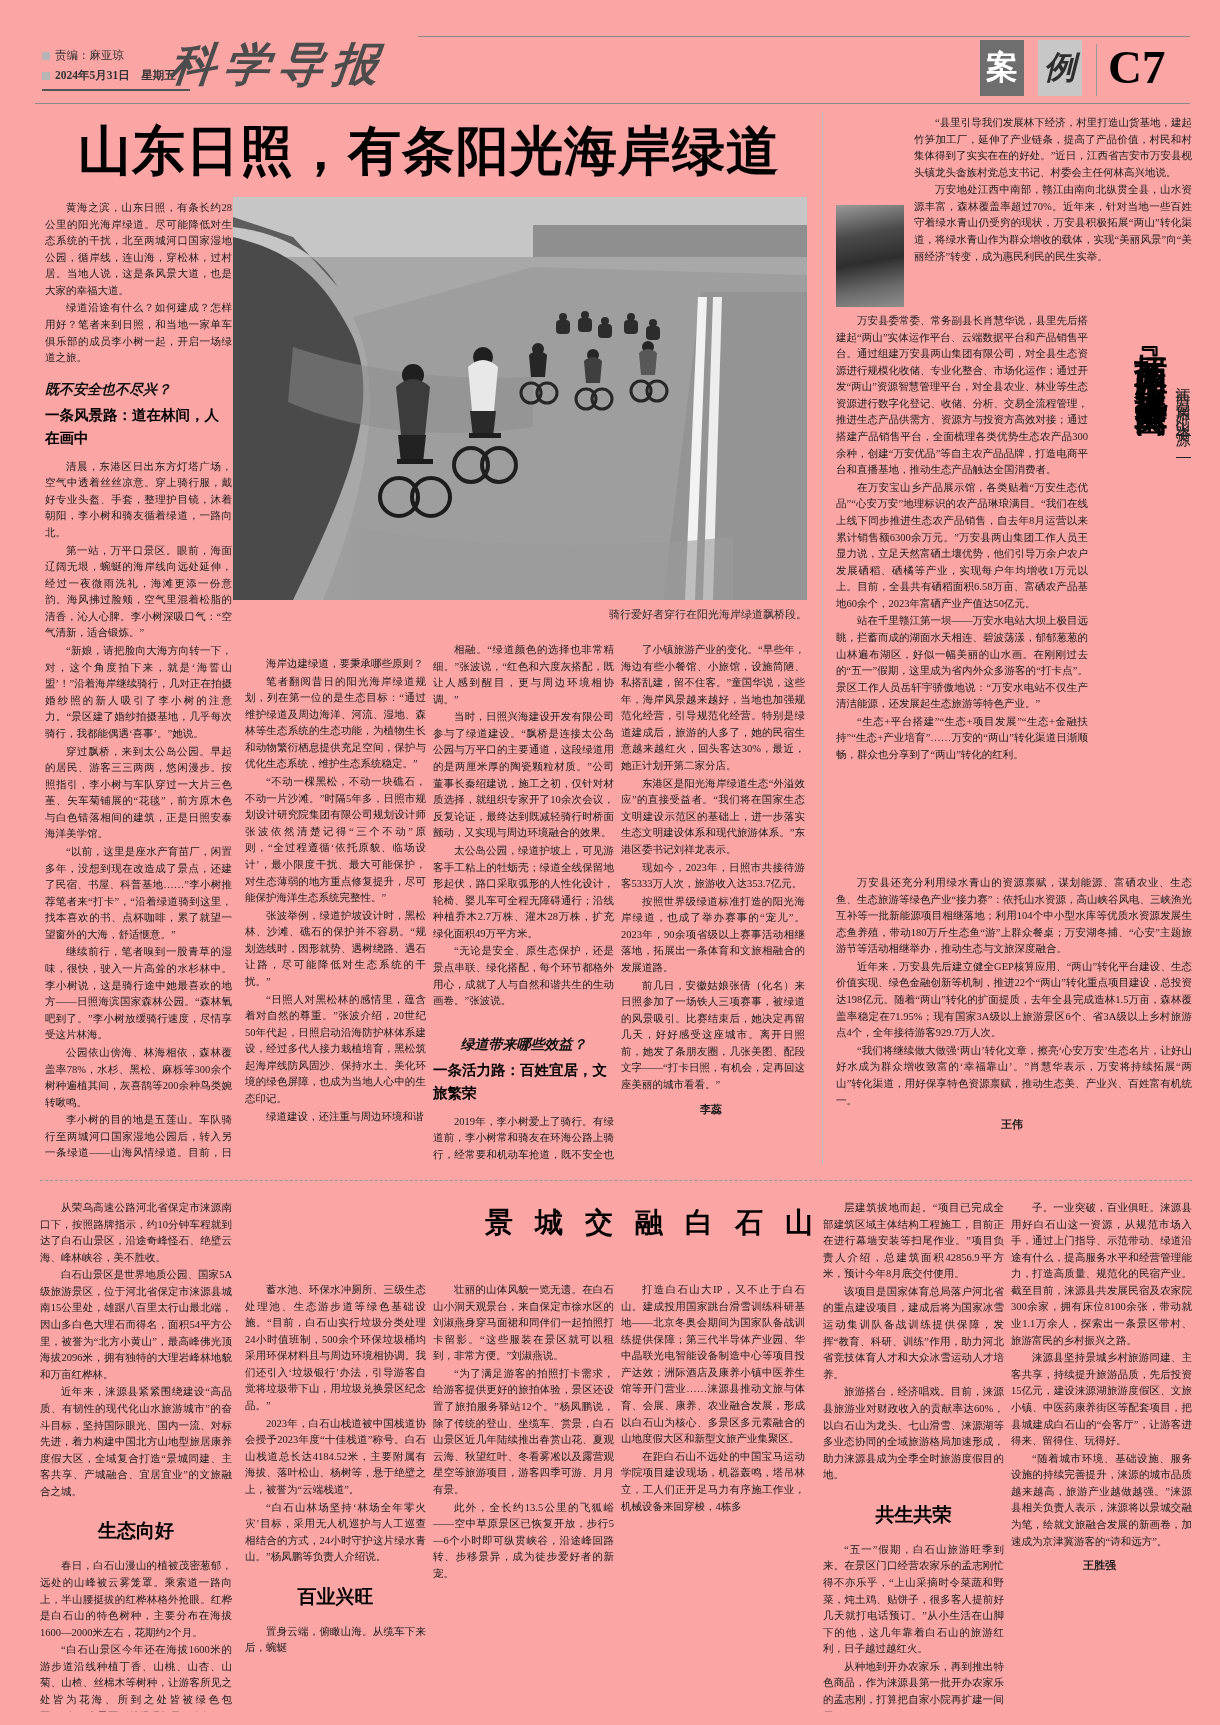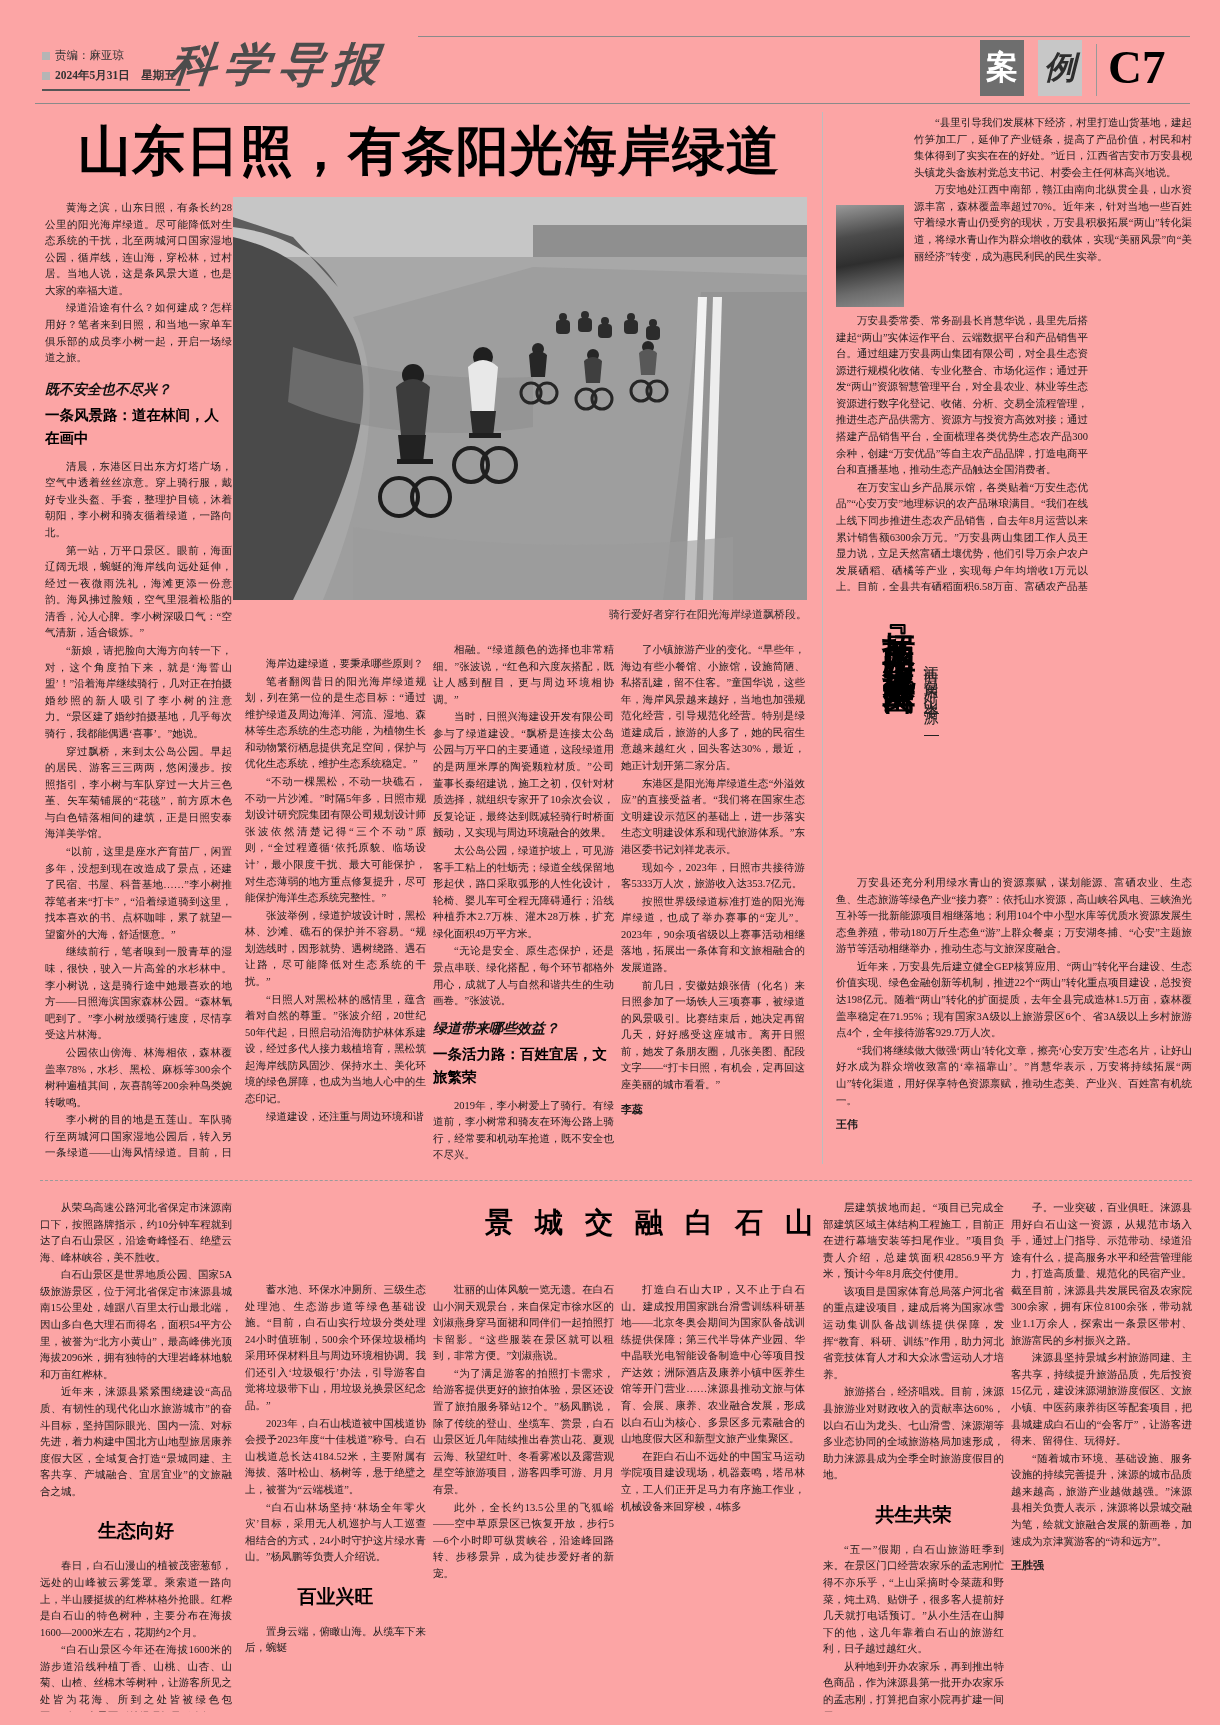--- a/index.html
+++ b/index.html
@@ -18,21 +18,21 @@
   .masthead { font-size:46px; font-weight:bold; font-style:italic; letter-spacing:8px; color:#4c4c4c; transform:skewX(-6deg); white-space:nowrap; }
   .badge { width:44px; height:56px; display:flex; align-items:center; justify-content:center; font-size:32px; font-weight:bold; }
   .badge-dark { background:#6e6e6e; color:#fff; font-family:"Liberation Sans",sans-serif; }
   .badge-light { background:#c7c7c7; color:#2e2e2e; font-style:italic; }
   .pageno { font-size:47px; font-weight:bold; font-family:"Liberation Serif",serif; color:#000; }
 
   
   .headline { font-family:"Liberation Sans","DejaVu Sans",sans-serif; font-weight:900; font-size:53px; letter-spacing:1px; color:#000; white-space:nowrap;text-align:center; }
   .subq { font-style:italic; font-weight:bold; font-size:14px; margin:12px 0 3px; color:#111; }
   .subt { font-family:"Liberation Sans",sans-serif; font-weight:bold; font-size:14.5px; margin:0 0 9px; color:#000; }
-  .byline { text-align:left; font-size:11px; padding-right:4px; margin-top:7px; font-weight:bold; }
+  .byline { text-align:center; font-size:11px; padding-right:4px; margin-top:7px; font-weight:bold; }
   .caption { font-size:11px; color:#2e2e2e; text-align:right; }
 
   
   .ra-vwrap { writing-mode:vertical-rl; text-orientation:upright; }
   .ra-kicker { font-size:15px; letter-spacing:5px; color:#222; padding-top:62px; font-family:"Liberation Sans",sans-serif; }
   .ra-vtitle { font-family:"Liberation Sans",sans-serif; font-weight:900; font-size:33px; letter-spacing:4px; color:#000; padding-top:14px; margin-left:10px; }
   .rail-photo { width:68px; height:102px; margin-top:90px; background:linear-gradient(170deg,#9a9a9a 0%,#4b4b4b 30%,#2e2e2e 55%,#6b6b6b 80%,#8e8e8e 100%); }
 
   
   .bot-headline { font-family:"Liberation Sans",sans-serif; font-weight:800; font-size:28px; letter-spacing:22px; color:#000; text-align:center; white-space:nowrap; }
@@ -162,21 +162,21 @@
         <p>绿道建设，还注重与周边环境和谐</p>
       </div>
   </div>
   <div class="abs body-text clip" style="left:433px; top:642px; width:181px; height:520px;">
     <div>
         <p>相融。“绿道颜色的选择也非常精细。”张波说，“红色和六度灰搭配，既让人感到醒目，更与周边环境相协调。”</p>
         <p>当时，日照兴海建设开发有限公司参与了绿道建设。“飘桥是连接太公岛公园与万平口的主要通道，这段绿道用的是两厘米厚的陶瓷颗粒材质。”公司董事长秦绍建说，施工之初，仅针对材质选择，就组织专家开了10余次会议，反复论证，最终达到既减轻骑行时桥面颤动，又实现与周边环境融合的效果。</p>
         <p>太公岛公园，绿道护坡上，可见游客手工粘上的牡蛎壳；绿道全线保留地形起伏，路口采取弧形的人性化设计，轮椅、婴儿车可全程无障碍通行；沿线种植乔木2.7万株、灌木28万株，扩充绿化面积49万平方米。</p>
         <p>“无论是安全、原生态保护，还是景点串联、绿化搭配，每个环节都格外用心，成就了人与自然和谐共生的生动画卷。”张波说。</p>
       </div>
-    <div class="subq" style="margin-top:8px;">绿道带来哪些效益？</div>
+    <div class="subq" style="margin-top:24px;text-align:center;">绿道带来哪些效益？</div>
     <div class="subt">一条活力路：百姓宜居，文旅繁荣</div>
     <div>
         <p>2019年，李小树爱上了骑行。有绿道前，李小树常和骑友在环海公路上骑行，经常要和机动车抢道，既不安全也不尽兴。</p>
       </div>
   </div>
   <div class="abs body-text clip" style="left:621px; top:642px; width:184px; height:520px;">
     <div>
         <p>了小镇旅游产业的变化。“早些年，海边有些小餐馆、小旅馆，设施简陋、私搭乱建，留不住客。”童国华说，这些年，海岸风景越来越好，当地也加强规范化经营，引导规范化经营。特别是绿道建成后，旅游的人多了，她的民宿生意越来越红火，回头客达30%，最近，她正计划开第二家分店。</p>
         <p>东港区是阳光海岸绿道生态“外溢效应”的直接受益者。“我们将在国家生态文明建设示范区的基础上，进一步落实生态文明建设体系和现代旅游体系。”东港区委书记刘祥龙表示。</p>
         <p>现如今，2023年，日照市共接待游客5333万人次，旅游收入达353.7亿元。</p>
@@ -193,21 +193,21 @@
       <div style="width:78px;">
         <div class="rail-photo"></div>
       </div>
       <div class="body-text clip" style="flex:1; height:198px;">
         <div>
             <p>“县里引导我们发展林下经济，村里打造山货基地，建起竹笋加工厂，延伸了产业链条，提高了产品价值，村民和村集体得到了实实在在的好处。”近日，江西省吉安市万安县枧头镇龙头畲族村党总支书记、村委会主任何林高兴地说。</p>
             <p>万安地处江西中南部，赣江由南向北纵贯全县，山水资源丰富，森林覆盖率超过70%。近年来，针对当地一些百姓守着绿水青山仍受穷的现状，万安县积极拓展“两山”转化渠道，将绿水青山作为群众增收的载体，实现“美丽风景”向“美丽经济”转变，成为惠民利民的民生实举。</p>
           </div>
       </div>
     </div>
-    <div style="display:flex; height:556px;flex-direction:column;">
+    <div style="display:flex; height:556px;">
       <div class="body-text clip" style="width:252px; height:556px;">
         <div>
             <p>万安县委常委、常务副县长肖慧华说，县里先后搭建起“两山”实体运作平台、云端数据平台和产品销售平台。通过组建万安县两山集团有限公司，对全县生态资源进行规模化收储、专业化整合、市场化运作；通过开发“两山”资源智慧管理平台，对全县农业、林业等生态资源进行数字化登记、收储、分析、交易全流程管理，推进生态产品供需方、资源方与投资方高效对接；通过搭建产品销售平台，全面梳理各类优势生态农产品300余种，创建“万安优品”等自主农产品品牌，打造电商平台和直播基地，推动生态产品触达全国消费者。</p>
             <p>在万安宝山乡产品展示馆，各类贴着“万安生态优品”“心安万安”地理标识的农产品琳琅满目。“我们在线上线下同步推进生态农产品销售，自去年8月运营以来累计销售额6300余万元。”万安县两山集团工作人员王显力说，立足天然富硒土壤优势，他们引导万余户农户发展硒稻、硒橘等产业，实现每户年均增收1万元以上。目前，全县共有硒稻面积6.58万亩、富硒农产品基地60余个，2023年富硒产业产值达50亿元。</p>
             <p>站在千里赣江第一坝——万安水电站大坝上极目远眺，拦蓄而成的湖面水天相连、碧波荡漾，郁郁葱葱的山林遍布湖区，好似一幅美丽的山水画。在刚刚过去的“五一”假期，这里成为省内外众多游客的“打卡点”。景区工作人员岳轩宇骄傲地说：“万安水电站不仅生产清洁能源，还发展起生态旅游等特色产业。”</p>
             <p>“生态+平台搭建”“生态+项目发展”“生态+金融扶持”“生态+产业培育”……万安的“两山”转化渠道日渐顺畅，群众也分享到了“两山”转化的红利。</p>
           </div>
       </div>
       <div class="ra-vwrap" style="width:104px; height:556px;">
         <div class="ra-kicker">江西万安用好山水资源——</div>

